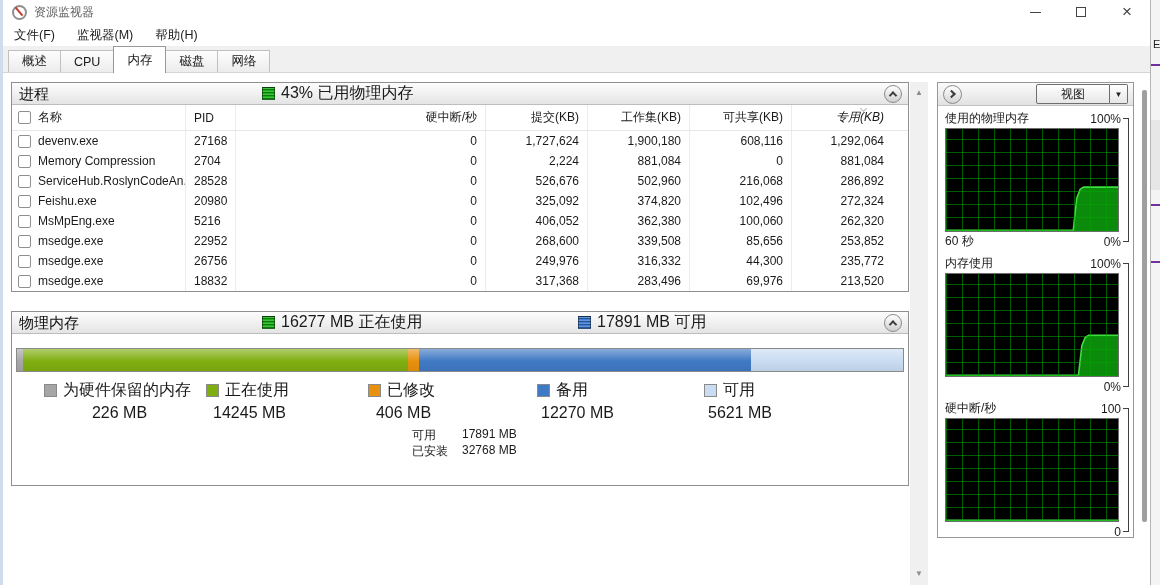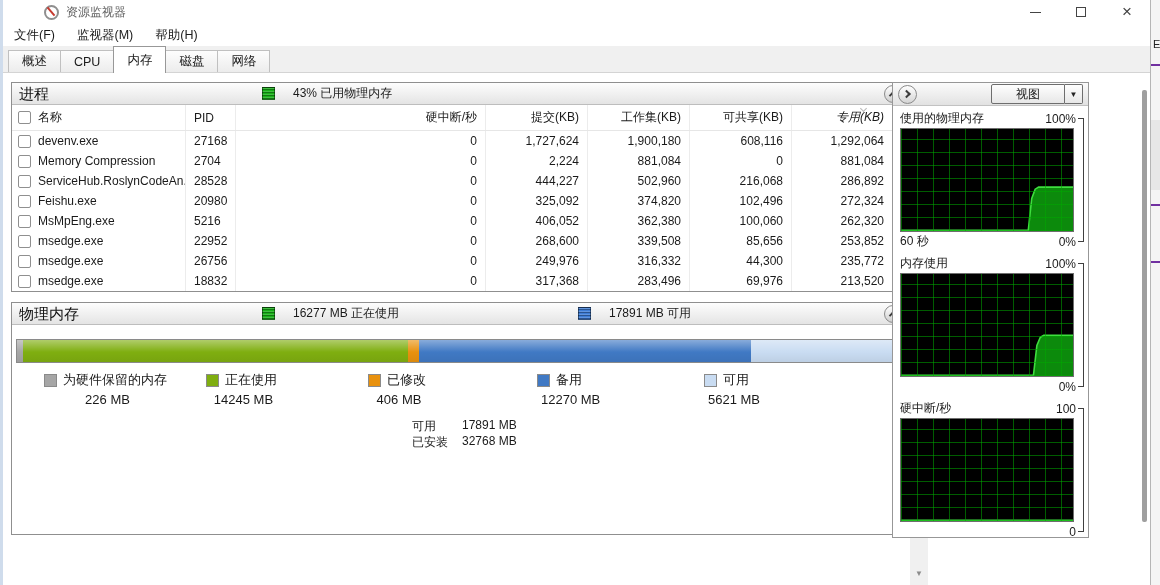--- a/index.html
+++ b/index.html
@@ -2,21 +2,21 @@
 <html><head>
 <meta charset="utf-8">
 <style>
   * { margin:0; padding:0; box-sizing:border-box; }
   html,body { background:#d8d8d8; }
   .screen { position:relative; width:1160px; height:585px; overflow:hidden;
             font-family:"Liberation Sans", sans-serif; color:#1a1a1a; background:#eef2f7; }
   .window { position:absolute; left:3px; top:0; width:1147px; height:585px; background:#fff; }
 
   
-  .titlebar { height:24px; display:flex; align-items:center; padding-left:9px; background:#ffffff;margin-left:32px; }
+  .titlebar { height:24px; display:flex; align-items:center; padding-left:9px; background:#ffffff; }
   .app-icon { width:15px; height:15px; border:2px solid #8f8f8f; border-radius:50%; position:relative; flex:0 0 auto; background:#fff; }
   .app-icon::after { content:""; position:absolute; left:4px; top:-1px; width:2px; height:11px; background:#c63a2f; transform:rotate(-40deg); }
   .title-text { font-size:12px; color:#5f5f5f; margin-left:7px; }
   .win-controls { margin-left:auto; display:flex; height:100%; }
   .win-btn { width:46px; height:100%; display:flex; align-items:center; justify-content:center; }
   .glyph-min { width:11px; border-bottom:1px solid #444; height:1px; }
   .glyph-max { width:10px; height:10px; border:1px solid #444; }
   .glyph-close { font-size:17px; color:#444; line-height:10px; }
 
   
@@ -31,21 +31,21 @@
   .tab.active { height:27px; background:#fff; border-color:#989898; margin-bottom:-1px; z-index:2; position:relative; }
 
   
   .content { position:absolute; top:74px; left:0; right:0; bottom:0; background:#fff; }
   .left { position:absolute; left:8px; top:8px; width:898px; }
 
   .panel { border:1px solid #8f8f8f; background:#fff; }
   .panel-h { height:22px; background:linear-gradient(#fdfdfd,#e4e4e4); border-bottom:1px solid #bdbdbd;
              position:relative; display:flex; align-items:flex-end; padding:0 7px; }
   .panel-title { font-size:15px; color:#111; }
-  .hstat { position:absolute; display:flex; align-items:center; gap:18px; font-size:12px; top:0; height:100%; }
+  .hstat { position:absolute; display:flex; align-items:center; gap:6px; font-size:16px; top:0; height:100%; }
   .led { width:13px; height:13px; border:1px solid rgba(0,0,0,.45); flex:0 0 auto;
          background-image:repeating-linear-gradient(0deg, rgba(0,0,0,.32) 0 1px, rgba(255,255,255,.18) 1px 2px, transparent 2px 3px); }
   .collapse-btn { position:absolute; right:6px; top:2px; width:18px; height:18px; border-radius:50%;
                   border:1px solid #8a8a8a; background:linear-gradient(#ffffff,#cfcfcf);
                   display:flex; align-items:center; justify-content:center; }
   .chev-up { width:6px; height:6px; border-left:2px solid #3c3c3c; border-top:2px solid #3c3c3c; transform:rotate(45deg) translate(1px,1px); }
   .chev-right { width:6px; height:6px; border-left:2px solid #3c3c3c; border-top:2px solid #3c3c3c; transform:rotate(135deg) translate(1px,1px); }
 
   
   .thead { display:flex; height:26px; font-size:12px; border-bottom:1px solid #e6e6e6; }
@@ -56,41 +56,41 @@
   .c-hf   { width:250px; }
   .c-n1,.c-n2,.c-n3 { width:102px; }
   .c-n4 { width:100px; border-right:none; }
   .num { justify-content:flex-end; }
   .checkbox { width:13px; height:13px; border:1px solid #8f8f8f; border-radius:2px; background:#fff; margin-right:7px; flex:0 0 auto; }
   .c-n4.hdr { position:relative;font-style:italic; }
   .sort-caret { position:absolute; top:1px; right:26px; width:5px; height:5px;
                 border-right:1px solid #b9b9b9; border-bottom:1px solid #b9b9b9; transform:rotate(45deg); }
 
   
-  .memory-panel { margin-top:10px; height:233px; }
+  .memory-panel { margin-top:19px; height:175px; }
   .membar { margin:14px 4px 0 4px; height:24px; border:1px solid #8a8a8a; display:flex; background:#dfe8f2; }
   .seg { height:100%; position:relative; }
   .seg::after { content:""; position:absolute; inset:0; background:linear-gradient(rgba(255,255,255,.38), rgba(255,255,255,0) 55%, rgba(0,0,0,.06)); }
-  .legend { position:relative; height:36px; margin-top:8px; font-size:13px; }
+  .legend { position:relative; height:36px; margin-top:8px; font-size:16px; }
   .lg-item { position:absolute; top:0; display:flex; flex-direction:column; }
   .lg-row { display:flex; align-items:center; gap:6px; }
   .swatch { width:13px; height:13px; border:1px solid #8a8a8a; flex:0 0 auto; }
   .lg-val { margin-top:3px; text-align:center; padding-left:4px; }
   .mem-details { margin:11px 0 0 400px; font-size:12px; }
   .md-row { height:16px; display:flex; }
   .md-label { width:50px; }
 
   
   .vscroll { position:absolute; left:907px; top:8px; bottom:0; width:18px; background:#f0f0f0; }
   .sb-arrow { position:absolute; left:0; width:100%; height:16px; display:flex; align-items:center; justify-content:center;
               font-size:8px; color:#8c8c8c; }
   .sb-up { top:2px; } .sb-down { bottom:4px; }
 
   
-  .right { position:absolute; left:889px; top:8px; width:197px; height:456px; border:1px solid #979797; background:#fff; }
+  .right { position:absolute; left:934px; top:8px; width:197px; height:456px; border:1px solid #979797; background:#fff; }
   .rp-h { height:23px; background:linear-gradient(#fbfbfb,#e2e2e2); border-bottom:1px solid #c2c2c2;
           display:flex; align-items:center; padding:0 5px; }
   .expand-btn { width:19px; height:19px; border-radius:50%; border:1px solid #8a8a8a;
                 background:linear-gradient(#ffffff,#d4d4d4); display:flex; align-items:center; justify-content:center; }
   .view-btn { margin-left:auto; display:flex; height:20px; }
   .view-main { width:74px; border:1px solid #6e6e6e; border-radius:2px 0 0 2px; background:linear-gradient(#fefefe,#e7e7e7);
                font-size:12px; display:flex; align-items:center; justify-content:center; }
   .view-arrow { width:18px; border:1px solid #6e6e6e; border-left:none; border-radius:0 2px 2px 0;
                 background:linear-gradient(#fefefe,#e7e7e7); display:flex; align-items:center; justify-content:center;
                 font-size:8px; color:#222; }
@@ -249,21 +249,21 @@
                   <span class="checkbox"></span>
                   <span>ServiceHub.RoslynCodeAn...</span>
                 </div>
               <div class="col c-pid">
                   <span>28528</span>
                 </div>
               <div class="col c-hf num">
                   <span>0</span>
                 </div>
               <div class="col c-n1 num">
-                  <span>444,227</span>
+                  <span>526,676</span>
                 </div>
               <div class="col c-n2 num">
                   <span>502,960</span>
                 </div>
               <div class="col c-n3 num">
                   <span>216,068</span>
                 </div>
               <div class="col c-n4 num">
                   <span>286,892</span>
                 </div>

